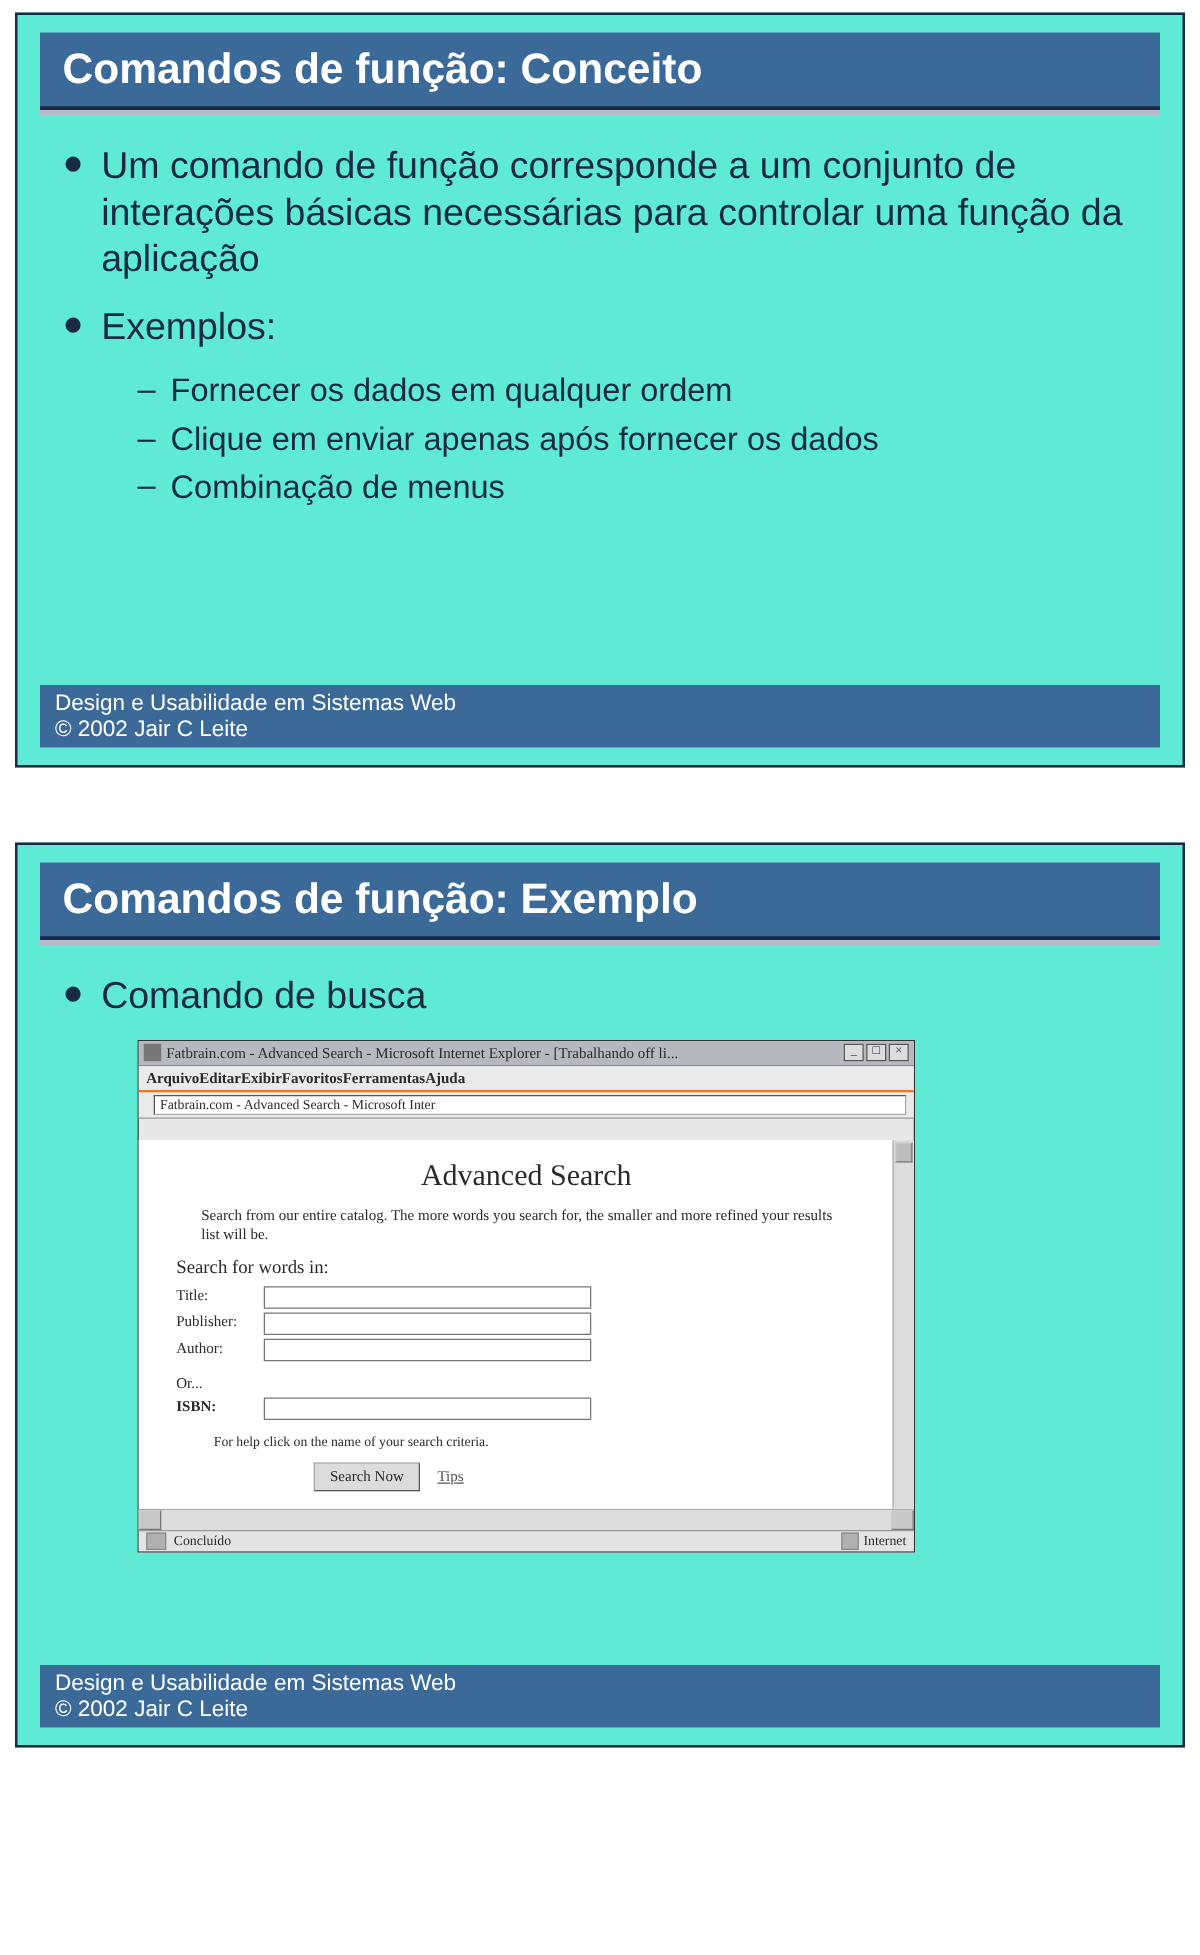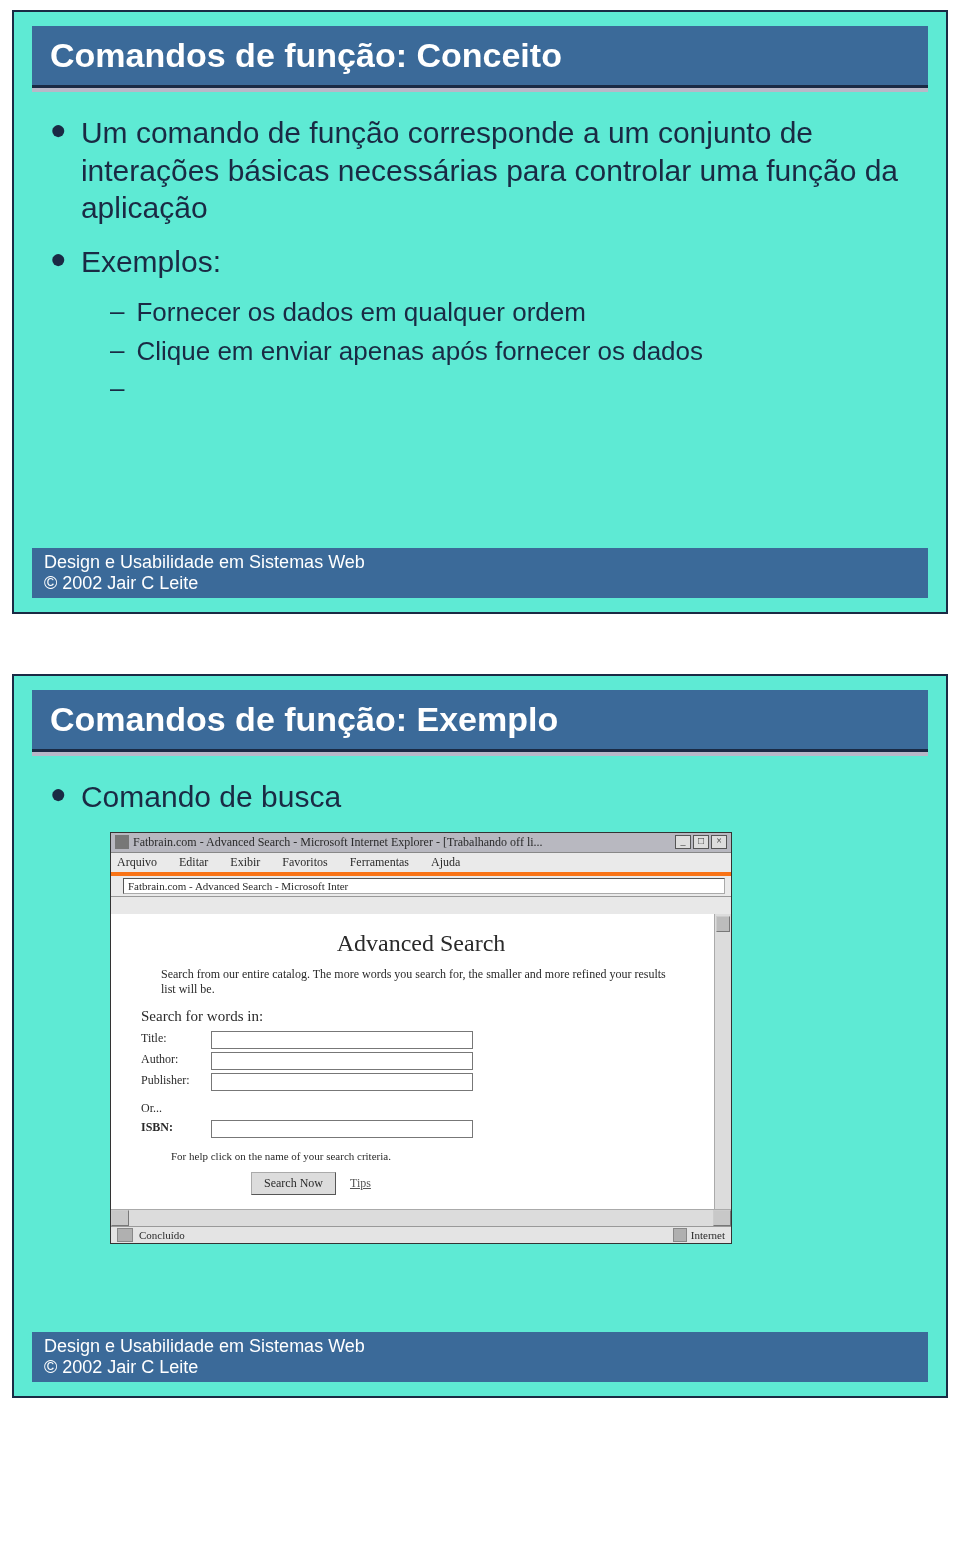--- a/index.html
+++ b/index.html
@@ -97,21 +97,21 @@
     padding: 2px 4px;
     font-size: 12px;
     font-family: Liberation Serif, serif;
   }
   .bm-titlebar .icon {
     width: 14px; height: 14px; background:#777; margin-right:4px;
   }
   .bm-titlebar .spacer { flex:1; }
   .bm-winbtn { width:14px; height:12px; border:1px solid #555; margin-left:2px; background:#ddd; font-size:10px; line-height:10px; text-align:center; }
   .bm-menubar {
-    display:flex; gap:22px; padding:2px 6px; font-size:12px; background:#eaeaea; border-bottom:4px solid #f97316;
+    display:flex; gap:0; padding:2px 6px; font-size:12px; background:#eaeaea; border-bottom:2px solid #f97316;font-weight:bold;
   }
   .bm-addr {
     display:flex; align-items:center; font-size:11px; padding:2px 6px; background:#eaeaea; border-bottom:1px solid #999;
   }
   .bm-addr-field {
     flex:1; margin-left:6px; border:1px inset #aaa; background:#fff; padding:1px 4px; font-size:11px; white-space:nowrap; overflow:hidden;
   }
   .bm-body {
     background:#ffffff; padding:12px 20px 14px 20px; position:relative;margin-top:17px;
   }
@@ -160,20 +160,21 @@
       <div class="bullet-l2">
         <span class="dash2">–</span>
         <span class="txt2">Fornecer os dados em qualquer ordem</span>
       </div>
       <div class="bullet-l2">
         <span class="dash2">–</span>
         <span class="txt2">Clique em enviar apenas após fornecer os dados</span>
       </div>
       <div class="bullet-l2">
         <span class="dash2">–</span>
+        <span class="txt2">Combinação de menus</span>
       </div>
 
     </div>
     <div class="footer-bar">
       <span>Design e Usabilidade em  Sistemas Web</span>
       <span>© 2002 Jair C Leite</span>
     </div>
   </div>
 </div>
 
@@ -213,25 +214,25 @@
           </div>
           <div class="bm-h1">Advanced Search</div>
           <div class="bm-desc">Search from our entire catalog. The more words you search for, the smaller and more refined your results list will be.</div>
           <div class="bm-section">Search for words in:</div>
 
           <div class="bm-row">
             <label>Title:</label>
             <div class="bm-input"></div>
           </div>
           <div class="bm-row">
+            <label>Publisher:</label>
+            <div class="bm-input"></div>
+          </div>
+          <div class="bm-row">
             <label>Author:</label>
-            <div class="bm-input"></div>
-          </div>
-          <div class="bm-row">
-            <label>Publisher:</label>
             <div class="bm-input"></div>
           </div>
 
           <div class="bm-or">Or...</div>
 
           <div class="bm-row">
             <label style="font-weight:bold;">ISBN:</label>
             <div class="bm-input"></div>
           </div>
 

